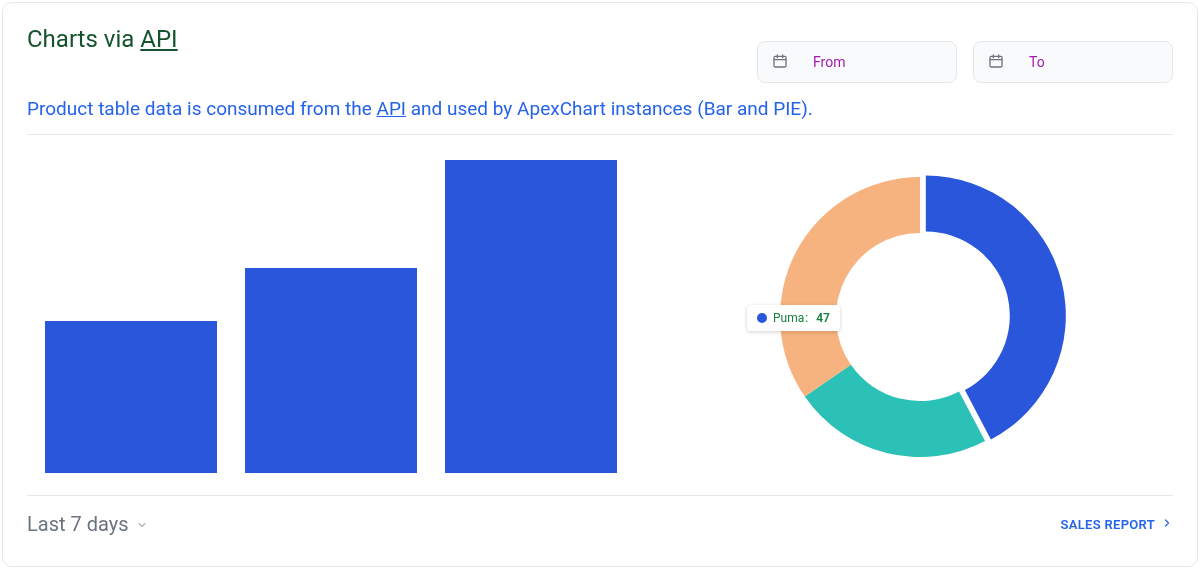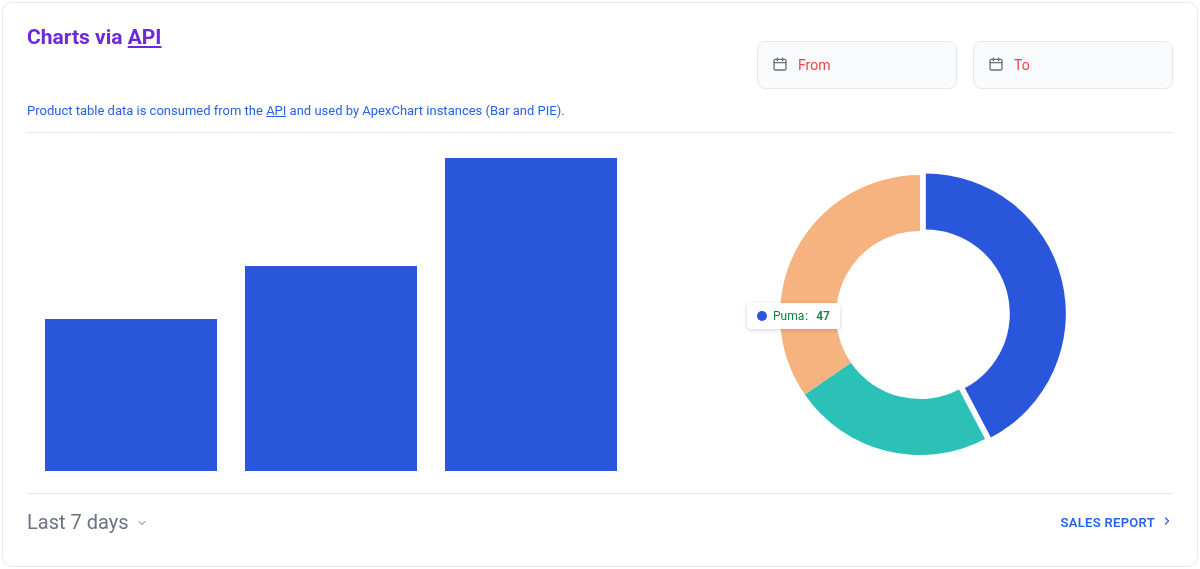--- a/index.html
+++ b/index.html
@@ -26,48 +26,48 @@
     align-items: flex-start;
   }
   .header-left { flex: 1; }
   .supertitle {
     font-size: 14px;
     color: #6b7280;
     font-weight: 400;
     margin-bottom: 2px;
   }
   .title {
-    font-size: 21px;
-    font-weight: 700;
-    color: #6d28d9;
+    font-size: 24px;
+    font-weight: 400;
+    color: #14532d;
   }
   .title .api-underline { text-decoration: underline; }
   .date-pickers {
     display: flex;
     gap: 16px;
     margin-top: 16px;
   }
   .date-input {
     display: flex;
     align-items: center;
-    gap: 10px;
+    gap: 25px;
     background: #f9fafb;
     border: 1px solid #e5e7eb;
     border-radius: 8px;
     padding: 10px 14px;
     width: 200px;
-    height: 48px;
-    color: #ef4444;
+    height: 42px;
+    color: #a21caf;
     font-size: 14px;
     cursor: pointer;
   }
   .date-input svg { flex-shrink: 0; }
   .subtitle {
     margin-top: 14px;
-    font-size: 13px;
+    font-size: 19px;
     color: #2563eb;
   }
   .subtitle .api-link { text-decoration: underline; cursor: pointer; }
   .divider {
     margin-top: 14px;
     border: none;
     border-top: 1px solid #e5e7eb;
   }
   .charts-row {
     display: flex;

